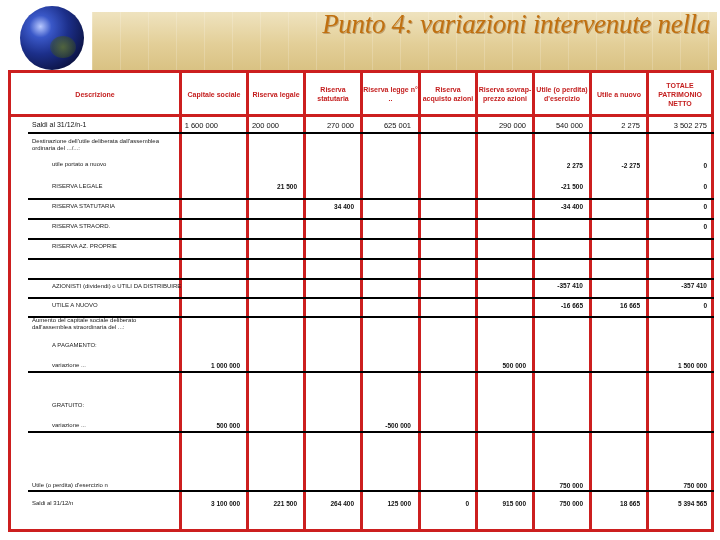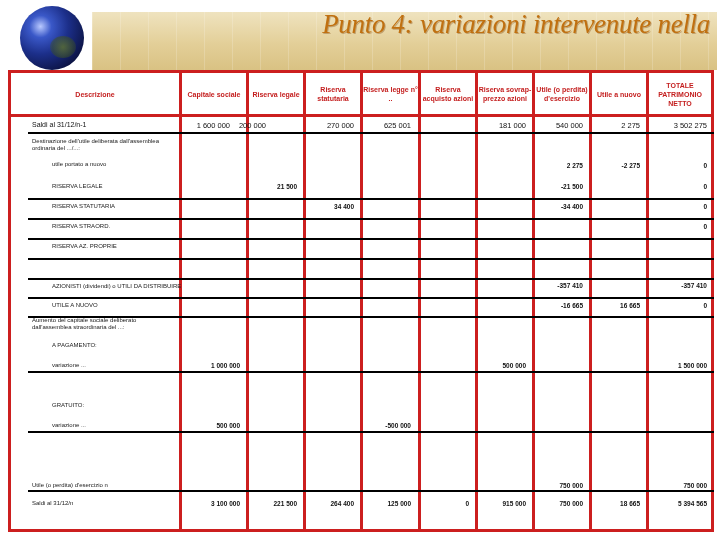--- a/index.html
+++ b/index.html
@@ -69,26 +69,26 @@
 <div class="hcell" style="left:249px;width:54px">Riserva legale</div>
 <div class="hcell" style="left:306px;width:54px">Riserva statutaria</div>
 <div class="hcell" style="left:363px;width:55px">Riserva legge n° ..</div>
 <div class="hcell" style="left:421px;width:54px">Riserva acquisto azioni</div>
 <div class="hcell" style="left:478px;width:54px">Riserva sovrap-prezzo azioni</div>
 <div class="hcell" style="left:535px;width:54px">Utile (o perdita) d'esercizio</div>
 <div class="hcell" style="left:592px;width:54px">Utile a nuovo</div>
 <div class="hcell" style="left:649px;width:62px">TOTALE PATRIMONIO NETTO</div>
 
 <div class="lbl main" style="left:32px;top:121px">Saldi al 31/12/n-1</div>
-<div class="num big" style="left:186px;width:44px;top:121px">1 600 000</div>
-<div class="num big" style="left:238px;width:28px;top:121px">200 000</div>
+<div class="num big" style="left:174px;width:44px;top:121px">1 600 000</div>
+<div class="num big" style="left:251px;width:28px;top:121px">200 000</div>
 <div class="num big" style="left:306px;width:48px;top:121px">270 000</div>
 <div class="num big" style="left:363px;width:48px;top:121px">625 001</div>
 <div class="num big" style="left:421px;width:48px;top:121px"></div>
-<div class="num big" style="left:478px;width:48px;top:121px">181 000</div>
+<div class="num big" style="left:478px;width:48px;top:121px">290 000</div>
 <div class="num big" style="left:535px;width:48px;top:121px">540 000</div>
 <div class="num big" style="left:592px;width:48px;top:121px">2 275</div>
 <div class="num big" style="left:649px;width:58px;top:121px">3 502 275</div>
 
 <div class="lbl" style="left:32px;top:138px;width:145px;white-space:normal;line-height:7px">Destinazione dell'utile deliberata dall'assemblea ordinaria del .../...:</div>
 
 <div class="lbl" style="left:52px;top:161px">utile portato a nuovo</div>
 <div class="num" style="left:535px;width:48px;top:162px">2 275</div>
 <div class="num" style="left:592px;width:48px;top:162px">-2 275</div>
 <div class="num" style="left:649px;width:58px;top:162px">0</div>

